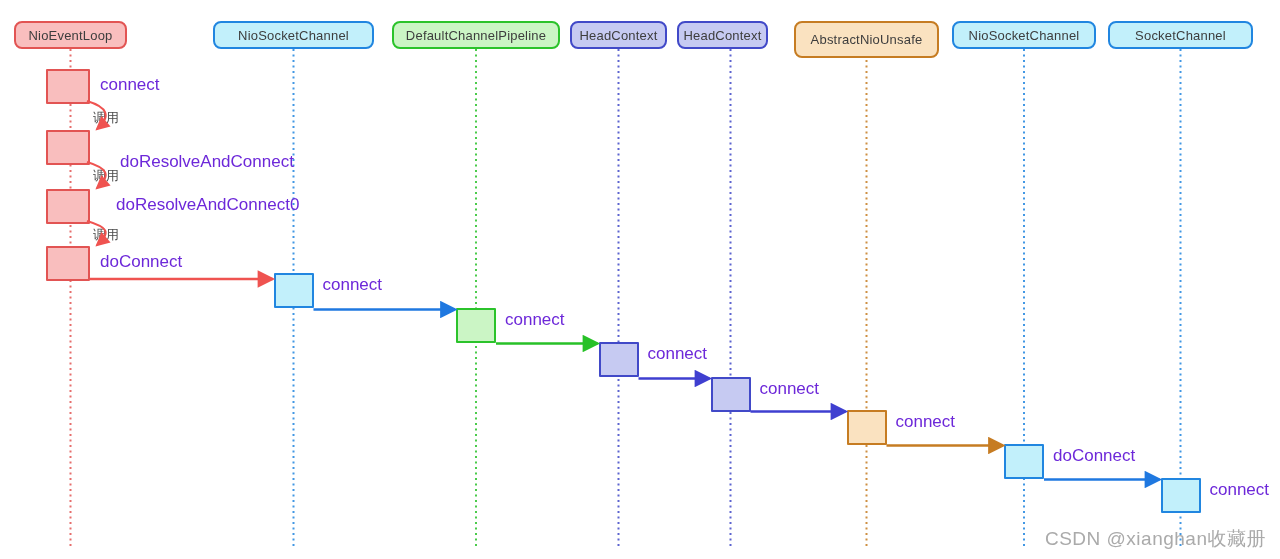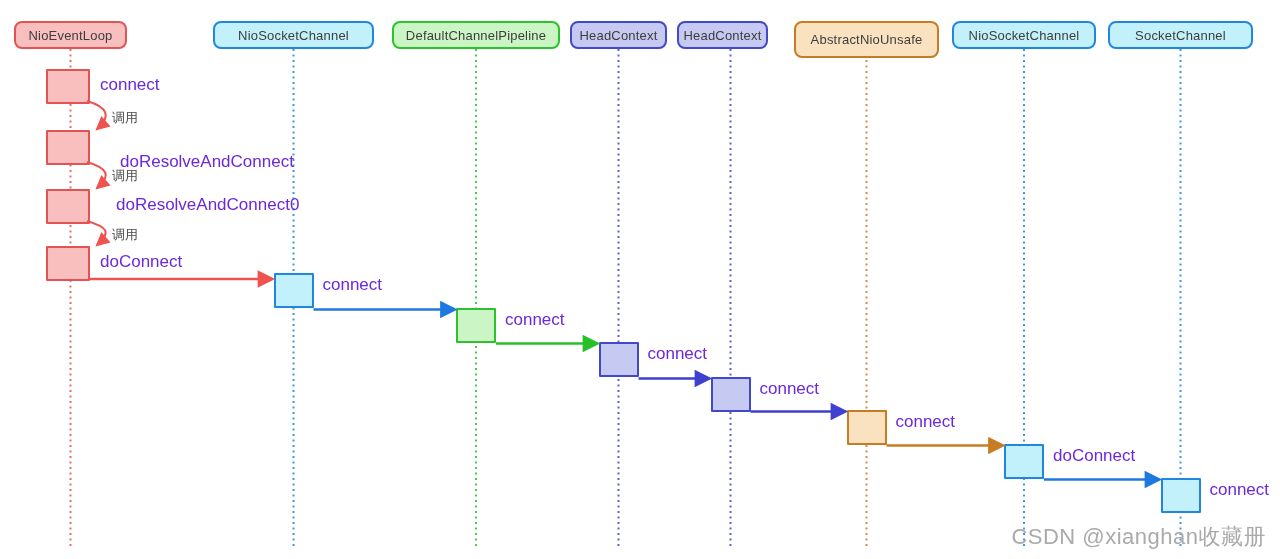--- a/index.html
+++ b/index.html
@@ -13,24 +13,24 @@
     display:flex;align-items:center;justify-content:center;
     font-size:13px;color:#3d3d3d;letter-spacing:.2px;
   }
   .abox{position:absolute;box-sizing:border-box;border:2px solid;border-radius:1px;}
   .msg-label{
     position:absolute;font-size:17px;color:#6d28d9;white-space:nowrap;
     height:20px;line-height:20px;
   }
   .note{
     position:absolute;font-size:13px;color:#4a4a4a;white-space:nowrap;
-    height:16px;line-height:16px;margin-left:19px;
+    height:16px;line-height:16px;
   }
   #watermark{
-    position:absolute;right:14px;bottom:7px;font-size:22px;color:#aaaaaa;
+    position:absolute;right:14px;bottom:7px;font-size:19px;color:#aaaaaa;
     letter-spacing:.5px;
   }
 </style>
 </head>
 <body>
 
 <div id="stage">
   <svg id="svg-under" class="layer" width="1280" height="559">
       <line x1="70.5" y1="49" x2="70.5" y2="546" stroke="#E25453" stroke-width="2" stroke-dasharray="2 3.5" opacity="0.85"></line>
       <line x1="293.5" y1="49" x2="293.5" y2="546" stroke="#2186E0" stroke-width="2" stroke-dasharray="2 3.5" opacity="0.85"></line>

